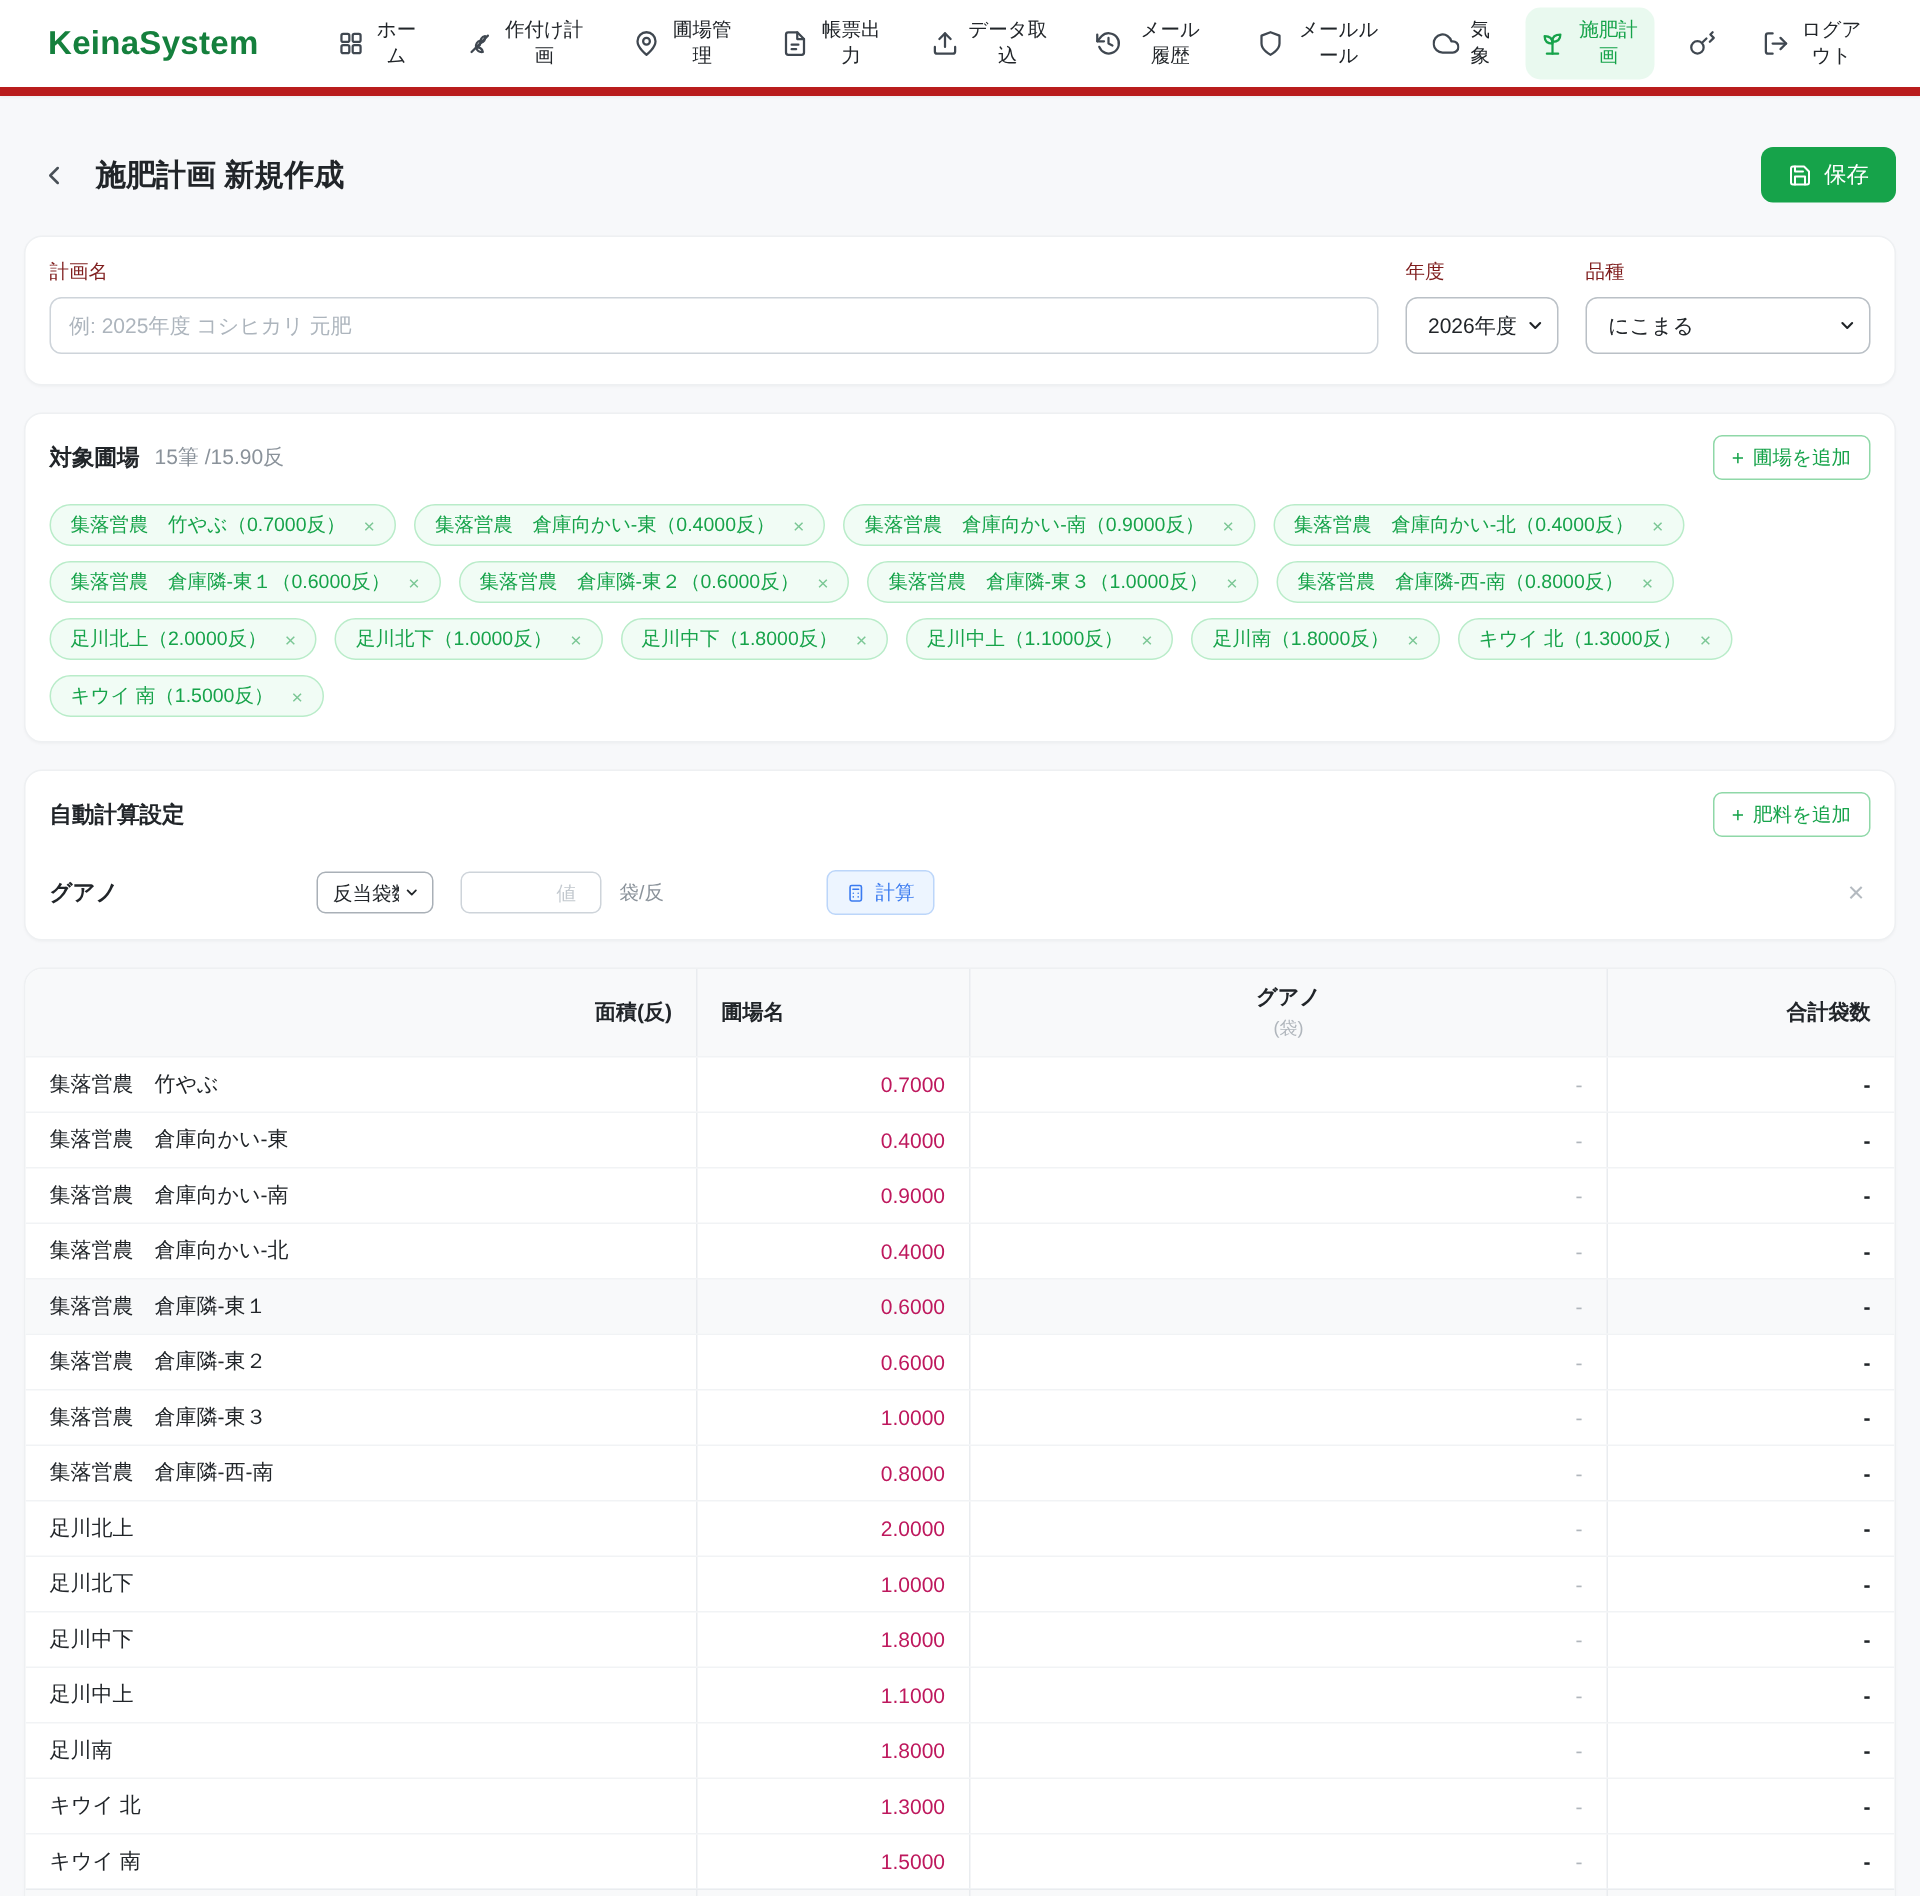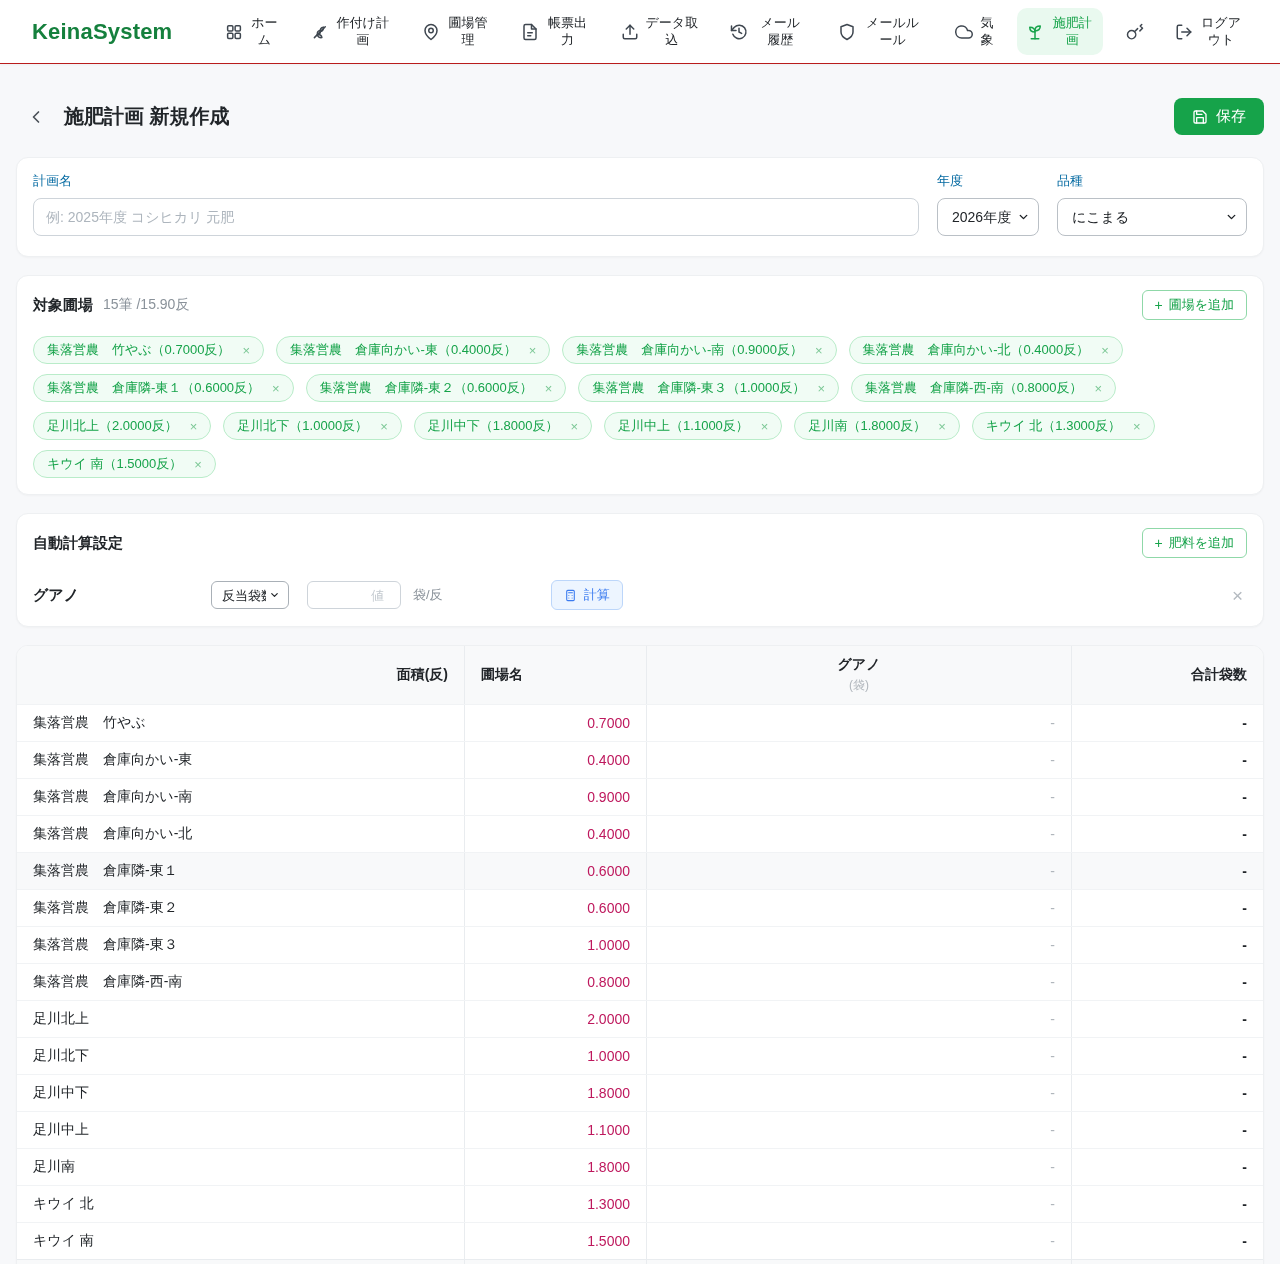--- a/index.html
+++ b/index.html
@@ -9,21 +9,21 @@
     background:#f7f8fa;
     font-family:"Liberation Sans","DejaVu Sans",sans-serif;
     color:#212529; font-size:14px;
   }
   svg { display:block; }
   .icon svg { stroke:currentColor; fill:none; stroke-width:2; stroke-linecap:round; stroke-linejoin:round; }
 
   
   .navbar {
     height:64px; background:#fff; display:flex; align-items:center;
-    padding:0 28px 0 32px; border-bottom:1px solid #b91c1c;
+    padding:0 28px 0 32px; border-bottom:6px solid #b91c1c;
     box-shadow:0 1px 2px rgba(0,0,0,.04); position:relative; z-index:2;
   }
   .brand { font-size:22px; font-weight:700; color:#15803d; letter-spacing:.2px; cursor:pointer; }
   .nav-items { flex:1; margin-left:44px; display:flex; align-items:center; justify-content:space-between; }
   .nav-item { display:flex; align-items:center; gap:6px; padding:7px 9px; border-radius:10px; cursor:pointer; color:#212529; }
   .nav-item .nav-icon { color:#3f4750; width:18px; height:18px; flex:0 0 18px; }
   .nav-item .nav-icon svg { width:18px; height:18px; }
   .nav-label { font-size:13px; line-height:1.3; text-align:center; word-break:break-all; }
   .nav-item.active { background:#e9f9ef; color:#16a34a; }
   .nav-item.active .nav-icon { color:#16a34a; }
@@ -49,21 +49,21 @@
     padding:9px 18px; font-size:15px; cursor:pointer; font-family:inherit;
   }
   .save-btn .icon svg { width:16px; height:16px; }
 
   
   .card {
     background:#fff; border:1px solid #eef0f2; border-radius:12px;
     margin:0 16px 18px; padding:14px 16px 16px;
     box-shadow:0 1px 2px rgba(0,0,0,.03);
   }
-  label, .flabel { display:block; font-size:13px; color:#0369a1; margin-bottom:8px; }
+  label, .flabel { display:block; font-size:13px; color:#7f1d1d; margin-bottom:8px; }
   .form-card { display:flex; gap:18px; padding-bottom:20px; }
   .name-group { flex:1; max-width:887px; }
   .text-input {
     width:100%; height:38px; border:1px solid #ced4da; border-radius:8px;
     padding:0 12px; font-size:14px; font-family:inherit; color:#212529; background:#fff;
   }
   .text-input::placeholder { color:#adb5bd; }
   .year-group { width:102px; margin-left:auto; }
   .variety-group { width:190px; }
   .select-wrap { position:relative;border-radius:17px; }

